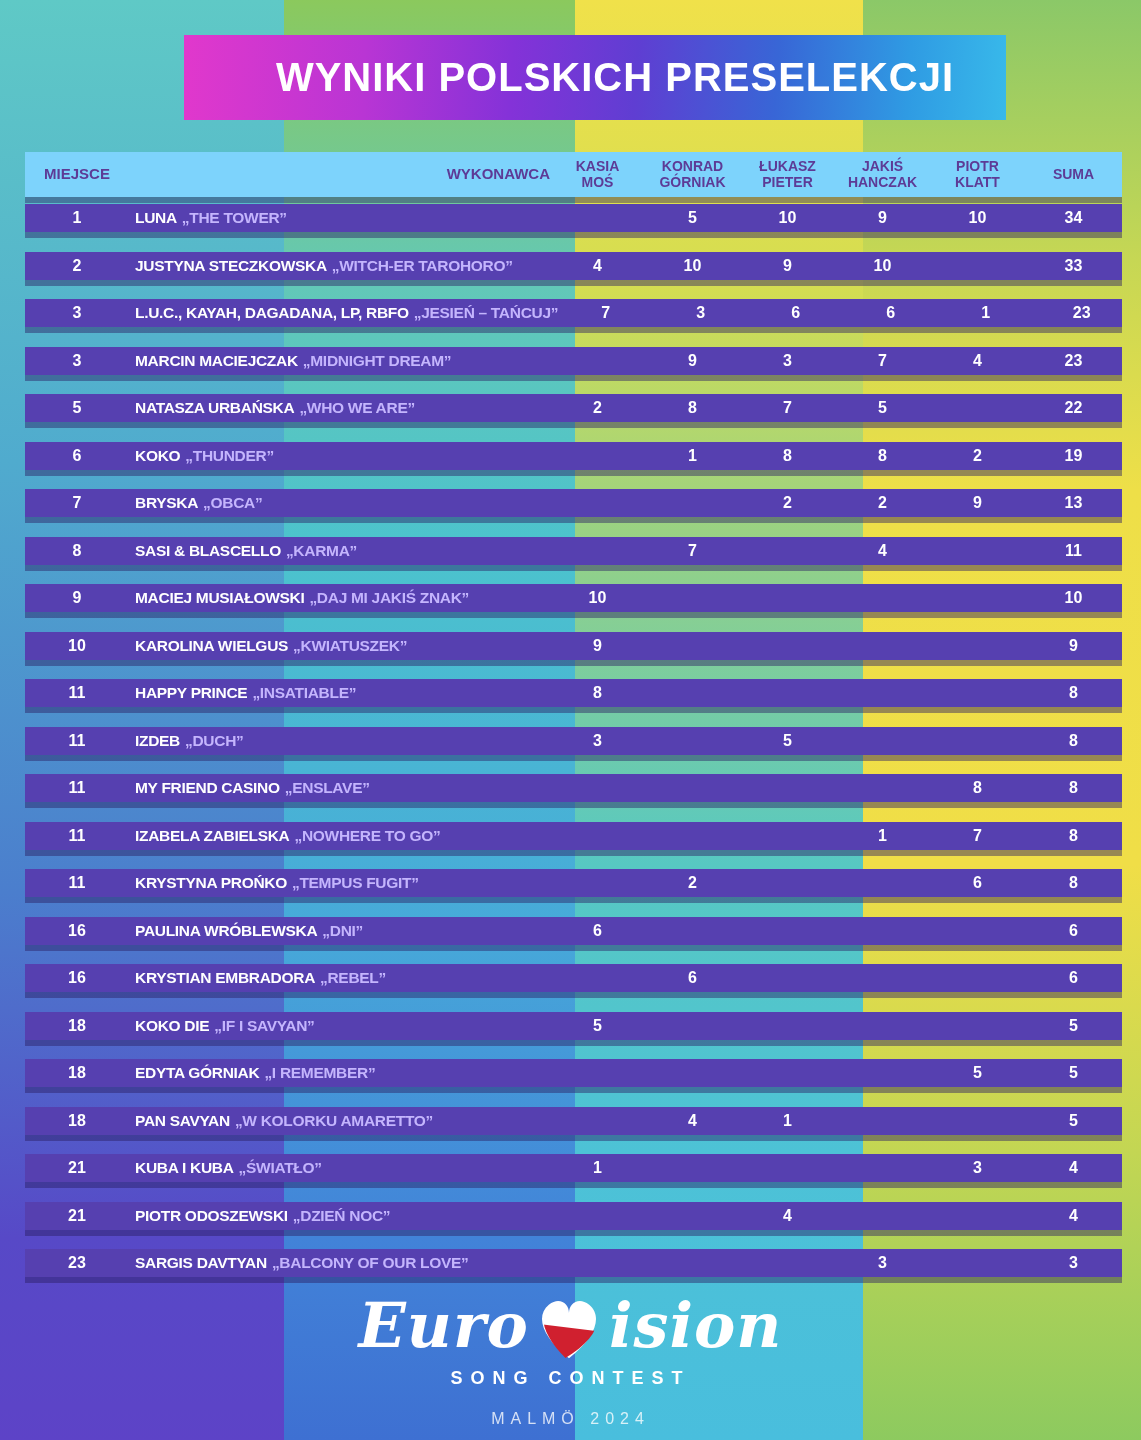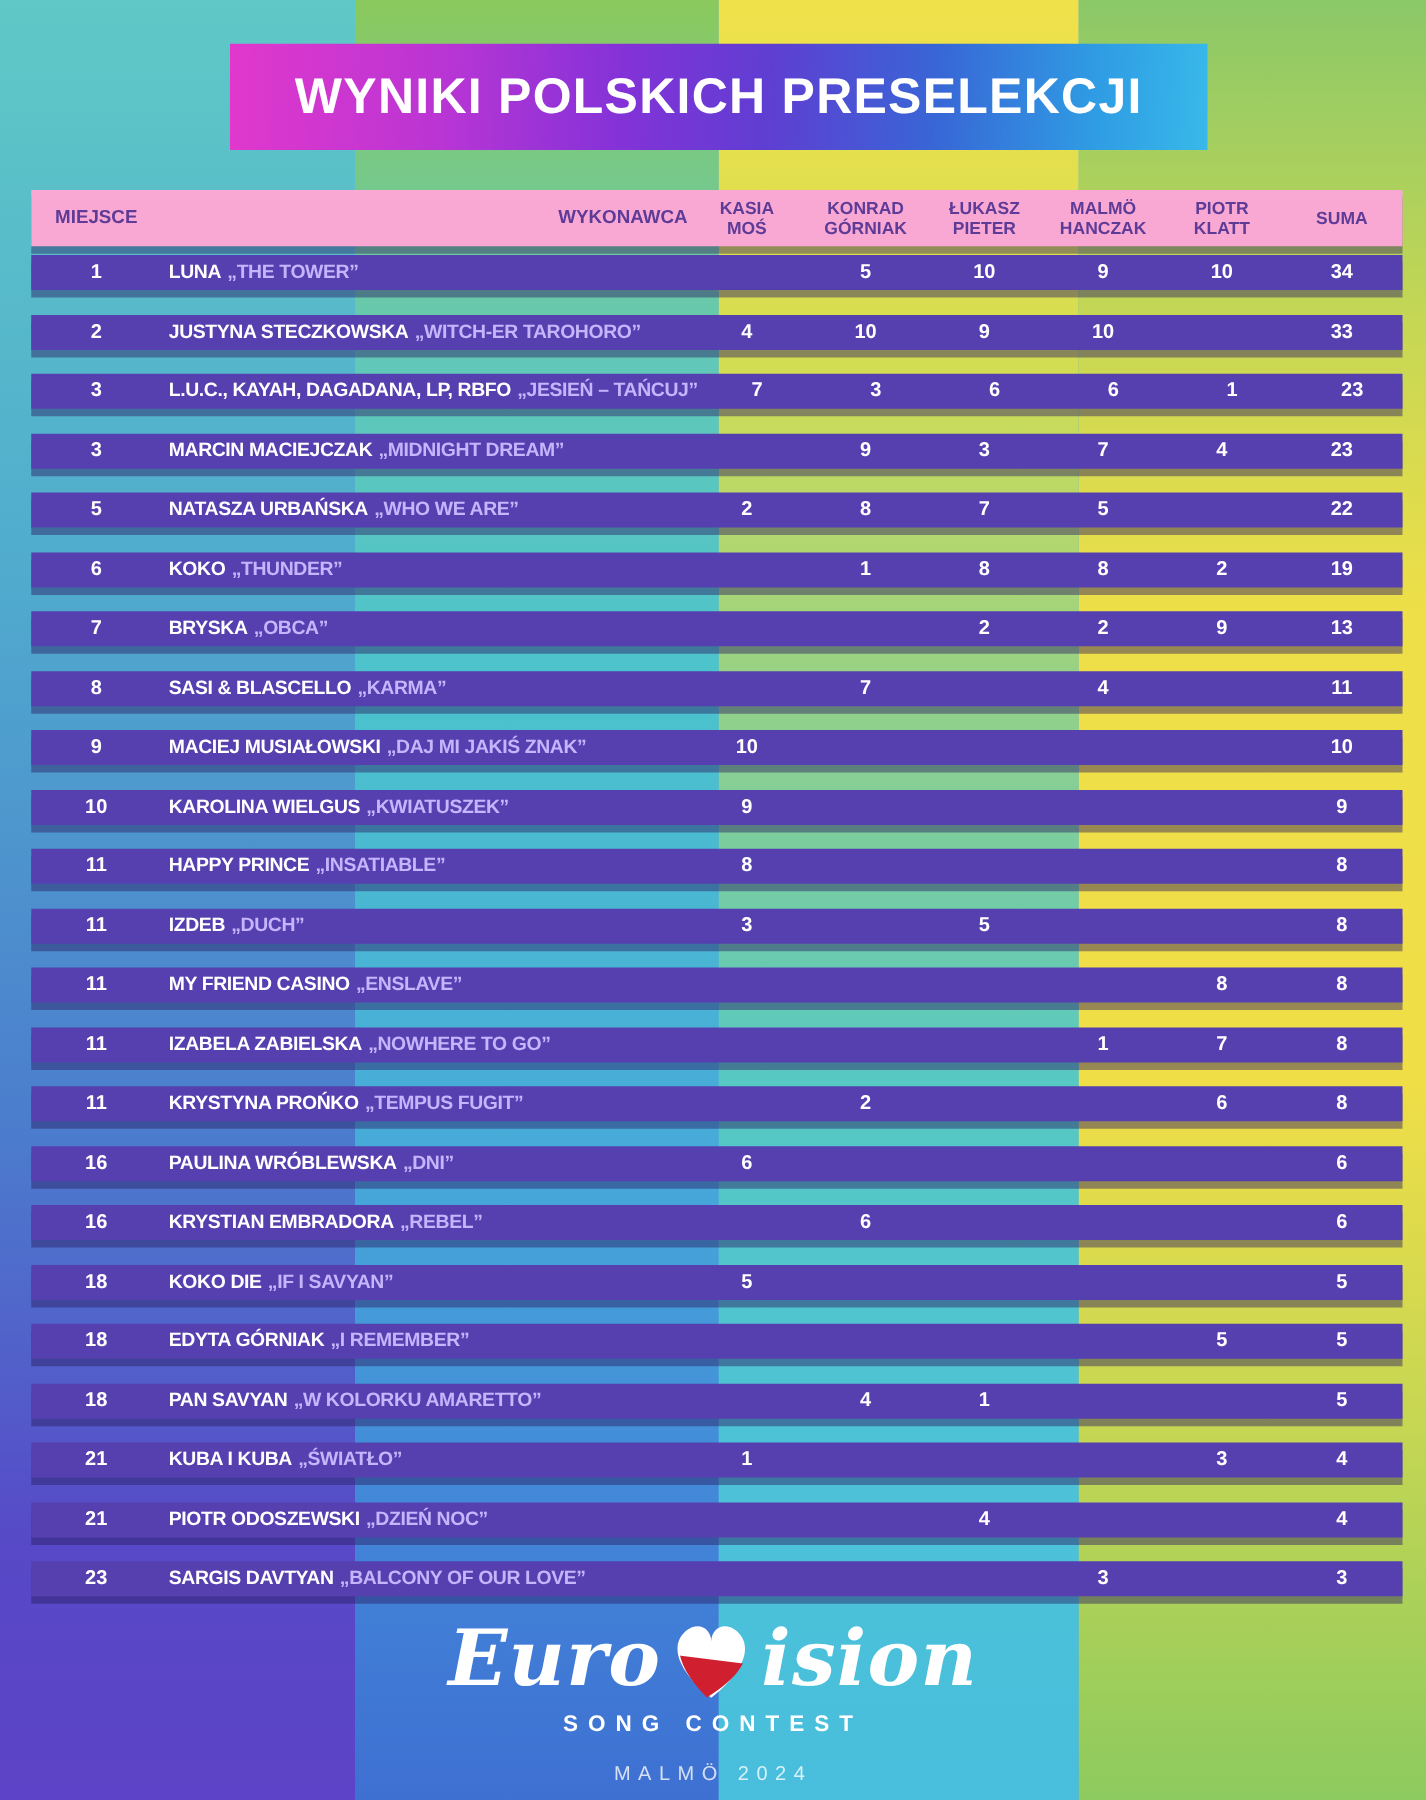--- a/index.html
+++ b/index.html
@@ -9,27 +9,27 @@
   
   .bg-stripe{position:absolute;top:0;bottom:0;}
   #bg1{left:0;width:284px;background:linear-gradient(180deg,#5fc9c6 0%,#50abce 32%,#4b7ecd 62%,#5749c7 86%,#5d43c7 100%);}
   #bg2{left:284px;width:291px;background:linear-gradient(180deg,#8bc95d 0%,#62c8b8 20%,#4cc3cd 38%,#47aad9 64%,#4283d8 86%,#3e70d2 100%);}
   #bg3{left:575px;width:288px;background:linear-gradient(180deg,#f0e14a 0%,#d4dd51 20%,#8fd08c 40%,#57c8c2 60%,#4dc2d6 80%,#49bedd 100%);}
   #bg4{left:863px;width:278px;background:linear-gradient(180deg,#8bc868 0%,#c6d754 18%,#eedf48 34%,#f0de47 60%,#c3d653 80%,#8dca5f 100%);}
 
   
   .banner{position:absolute;left:184px;top:35px;width:782px;height:85px;
     background:linear-gradient(93deg,#e138cc 0%,#b935d4 22%,#8432d8 40%,#5f3ed2 55%,#3866d6 72%,#2f9be3 88%,#38b9ea 100%);
-    display:flex;align-items:center;justify-content:center;}
+    display:flex;align-items:center;justify-content:center;padding-left:40px;}
   .banner .title{color:#ffffff;font-weight:bold;font-size:40px;letter-spacing:1px;white-space:nowrap;}
 
   
   .results{position:absolute;left:25px;top:152px;width:1097px;}
   .grid{display:grid;grid-template-columns:104px 1fr 95px 95px 95px 95px 95px 97px;align-items:center;}
-  .thead{height:45px;background:#f9a8d4;box-shadow:0 6px 0 rgba(43,28,98,.42);
+  .thead{height:45px;background:#7dd3fc;box-shadow:0 6px 0 rgba(43,28,98,.42);
     color:#5d3b96;font-weight:bold;font-size:14px;line-height:1.12;margin-bottom:7px;}
   .thead .hc{text-align:center;}
   .thead .hc-artist{text-align:right;padding-left:6px;font-size:15px;}
   .thead .hc-place{font-size:15px;}
   .row{height:28px;background:#5640b0;box-shadow:0 6px 0 rgba(43,28,98,.45);
     color:#ffffff;margin-bottom:19.5px;}
   .row:last-child{margin-bottom:0;}
   .c-place{text-align:center;font-weight:bold;font-size:16px;}
   .c-artist{padding-left:6px;white-space:nowrap;font-size:15.5px;letter-spacing:-0.3px;}
   .artist-name{font-weight:bold;}
@@ -69,21 +69,21 @@
         </div>
         <div class="hc hc-judge">
           <div>KONRAD</div>
           <div>GÓRNIAK</div>
         </div>
         <div class="hc hc-judge">
           <div>ŁUKASZ</div>
           <div>PIETER</div>
         </div>
         <div class="hc hc-judge">
-          <div>MALMÖ</div>
+          <div>JAKIŚ</div>
           <div>HANCZAK</div>
         </div>
         <div class="hc hc-judge">
           <div>PIOTR</div>
           <div>KLATT</div>
         </div>
         <div class="hc hc-sum">SUMA</div>
     </div>
     <div id="rows-container">
         <div class="row grid">

